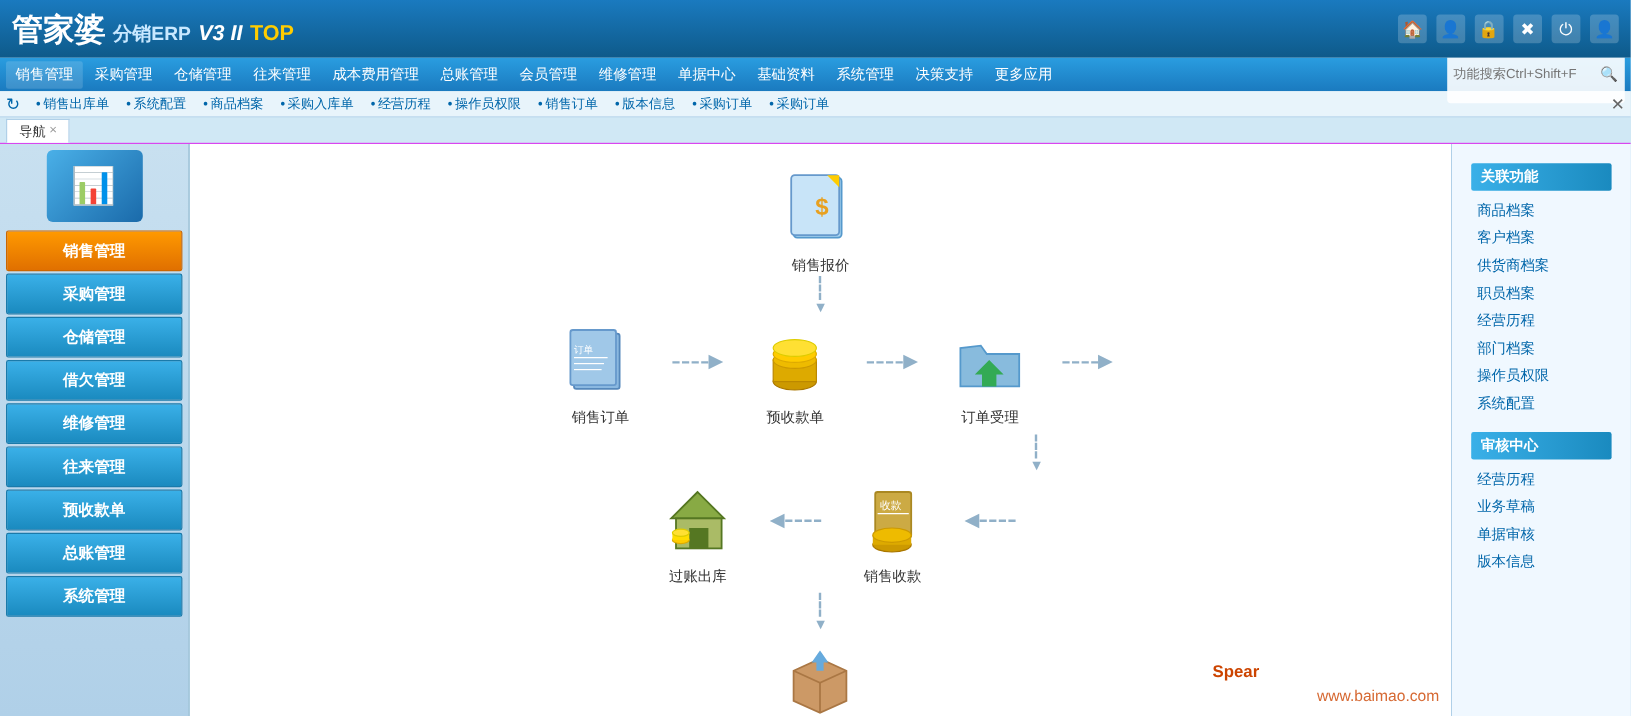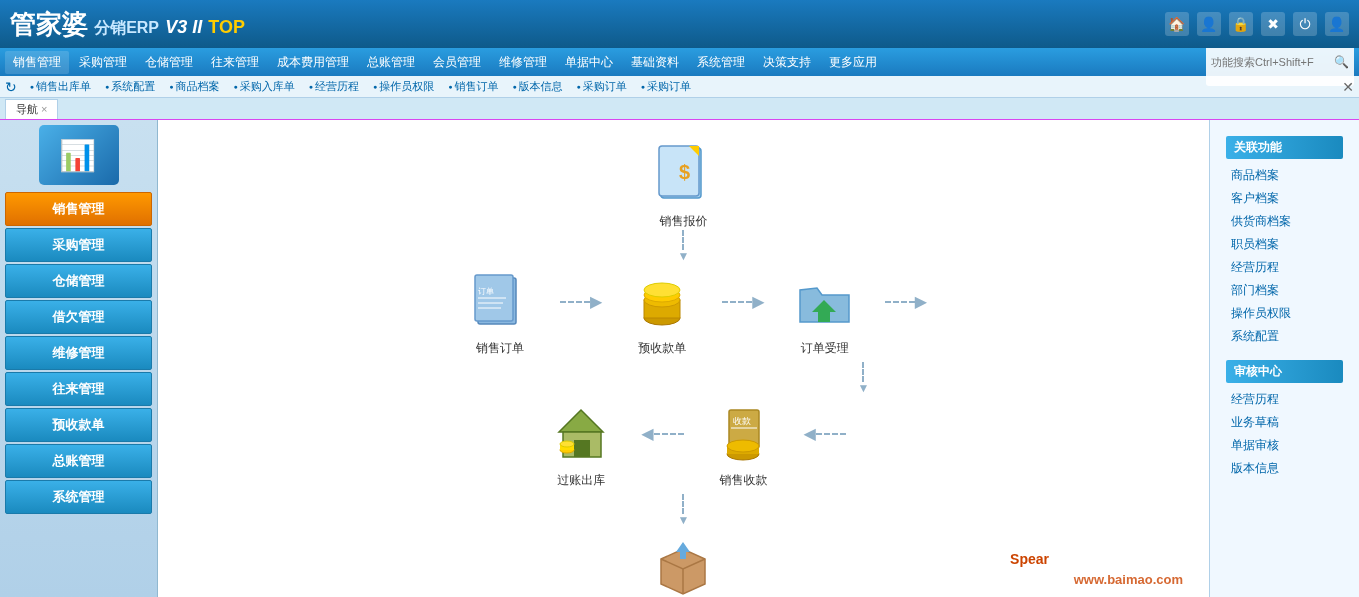--- a/index.html
+++ b/index.html
@@ -211,24 +211,24 @@
       padding: 3px 5px;
       cursor: pointer;
       text-decoration: none;
     }
     .panel-section { margin-bottom: 12px; }
 
     
     #watermark {
       position: absolute;
       bottom: 10px;
-      right: 26px;
+      right: 10px;
       color: #cc4400;
       font-size: 13px;
-      font-weight: bold;
+      font-weight: normal;
       opacity: 0.8;
       pointer-events: none;
     }
 
     .flow-top-row {
       display: flex;
       flex-direction: column;
       align-items: center;
     }
 

